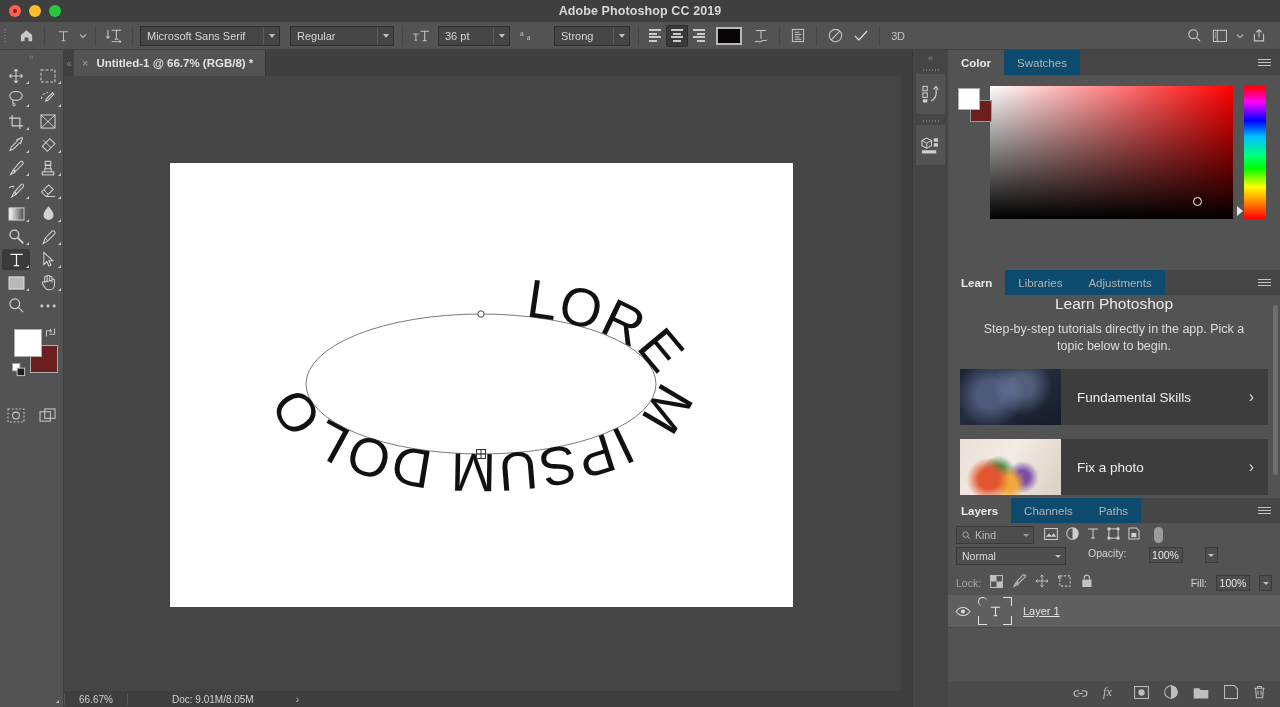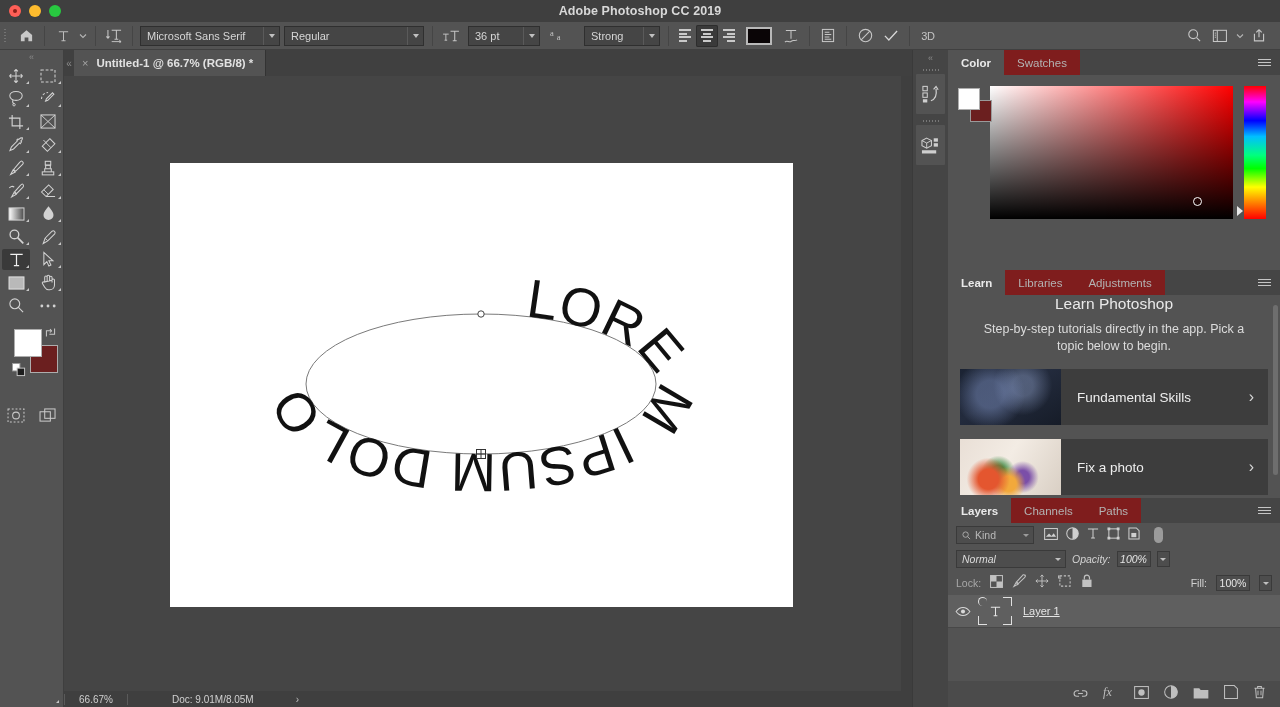--- a/index.html
+++ b/index.html
@@ -57,21 +57,21 @@
   }
   .sel .caret {
     margin-left: auto; width: 16px; height: 18px; border-left: 1px solid #5a5a5a;
     display:flex; align-items:center; justify-content:center;
   }
   .sel .caret::after {
     content:""; border-left:3.5px solid transparent; border-right:3.5px solid transparent;
     border-top:4px solid #c0c0c0;
   }
   .sel-font { width: 140px; margin-left: 2px; }
-  .sel-style { width: 140px; margin-left: 4px; }
+  .sel-style { width: 104px; margin-left: 10px; }
   .sel-size { width: 72px; margin-left: 4px; }
   .sel-aa { width: 76px; margin-left: 12px; }
 
   .align-btn {
     width: 22px; height: 22px; display:flex; align-items:center; justify-content:center;
     border-radius: 2px;
   }
   .align-btn.active { background: #3a3a3a; box-shadow: inset 0 0 0 1px #2d2d2d; }
   .align-lines i { display:block; height:2px; background:#c9c9c9; margin:1.6px 0; }
   .al-l i:nth-child(1){width:12px}.al-l i:nth-child(2){width:8px}.al-l i:nth-child(3){width:12px}.al-l i:nth-child(4){width:8px}
@@ -173,21 +173,21 @@
   .dock {
     position:absolute; top:50px; right:0; width:332px; height:657px;
     background:#454545;
   }
   .panel { background:#535353; }
   .panel-tabs {
     height:25px; background:#454545; display:flex; align-items:stretch; position:relative;
   }
   .ptab {
     padding:0 13px; display:flex;align-items:center;
-    font-size:11.5px; color:#b3b3b3; background:#7f1d1d;
+    font-size:11.5px; color:#b3b3b3; background:#0c4a6e;
   }
   .ptab.active { background:#535353; color:#eaeaea; font-weight:bold; }
   .panel-menu {
     position:absolute; right:9px; top:0; height:25px; display:flex;align-items:center;
   }
   .panel-menu i{display:block;width:13px;height:1.5px;background:#c5c5c5;margin:1.5px 0;}
 
   
   .color-panel { height:195px; position:relative; }
   .cp-swatches{position:absolute;left:10px;top:13px;width:36px;height:34px;}
@@ -246,21 +246,21 @@
   .lay-filter{ height:24px; display:flex; align-items:center; padding:0 8px; gap:0; }
   .kind-box{
     width:78px; height:18px; background:#4d4d4d; border:1px solid #3a3a3a;
     display:flex;align-items:center; gap:4px; padding-left:5px; color:#b9b9b9; font-size:10.5px;
   }
   .kind-box .caret{margin-left:auto;width:14px;display:flex;align-items:center;justify-content:center;}
   .kind-box .caret::after{content:"";border-left:3px solid transparent;border-right:3px solid transparent;border-top:3.5px solid #9b9b9b;}
   .lf-icons{ display:flex; align-items:center; gap:8px; margin-left:10px; color:#cfcfcf;}
   .lf-toggle{ width:9px;height:16px;background:#9b9b9b;border-radius:5px; margin-left:6px;}
 
-  .lay-blend{ height:24px; display:flex; align-items:center; padding:0 8px; gap:6px;font-style:italic;}
+  .lay-blend{ height:24px; display:flex; padding:0 8px; gap:22px;}
   .blend-sel{ width:110px; height:18px; background:#4d4d4d; border:1px solid #3a3a3a;
     display:flex;align-items:center;padding-left:5px;color:#dcdcdc;font-size:10.5px;}
   .blend-sel .caret{margin-left:auto;width:14px;display:flex;align-items:center;justify-content:center;}
   .blend-sel .caret::after{content:"";border-left:3px solid transparent;border-right:3px solid transparent;border-top:3.5px solid #c0c0c0;}
   .lbl{ color:#d2d2d2; font-size:10.5px;}
   .numbox{ width:34px;height:16px;background:#4d4d4d;border:1px solid #3a3a3a;color:#e6e6e6;
     font-size:10.5px;display:flex;align-items:center;justify-content:center;}
   .mini-caret{ width:13px;height:16px;background:#4d4d4d;border:1px solid #3a3a3a;
     display:flex;align-items:center;justify-content:center;}
   .mini-caret::after{content:"";border-left:3px solid transparent;border-right:3px solid transparent;border-top:3.5px solid #c0c0c0;}

